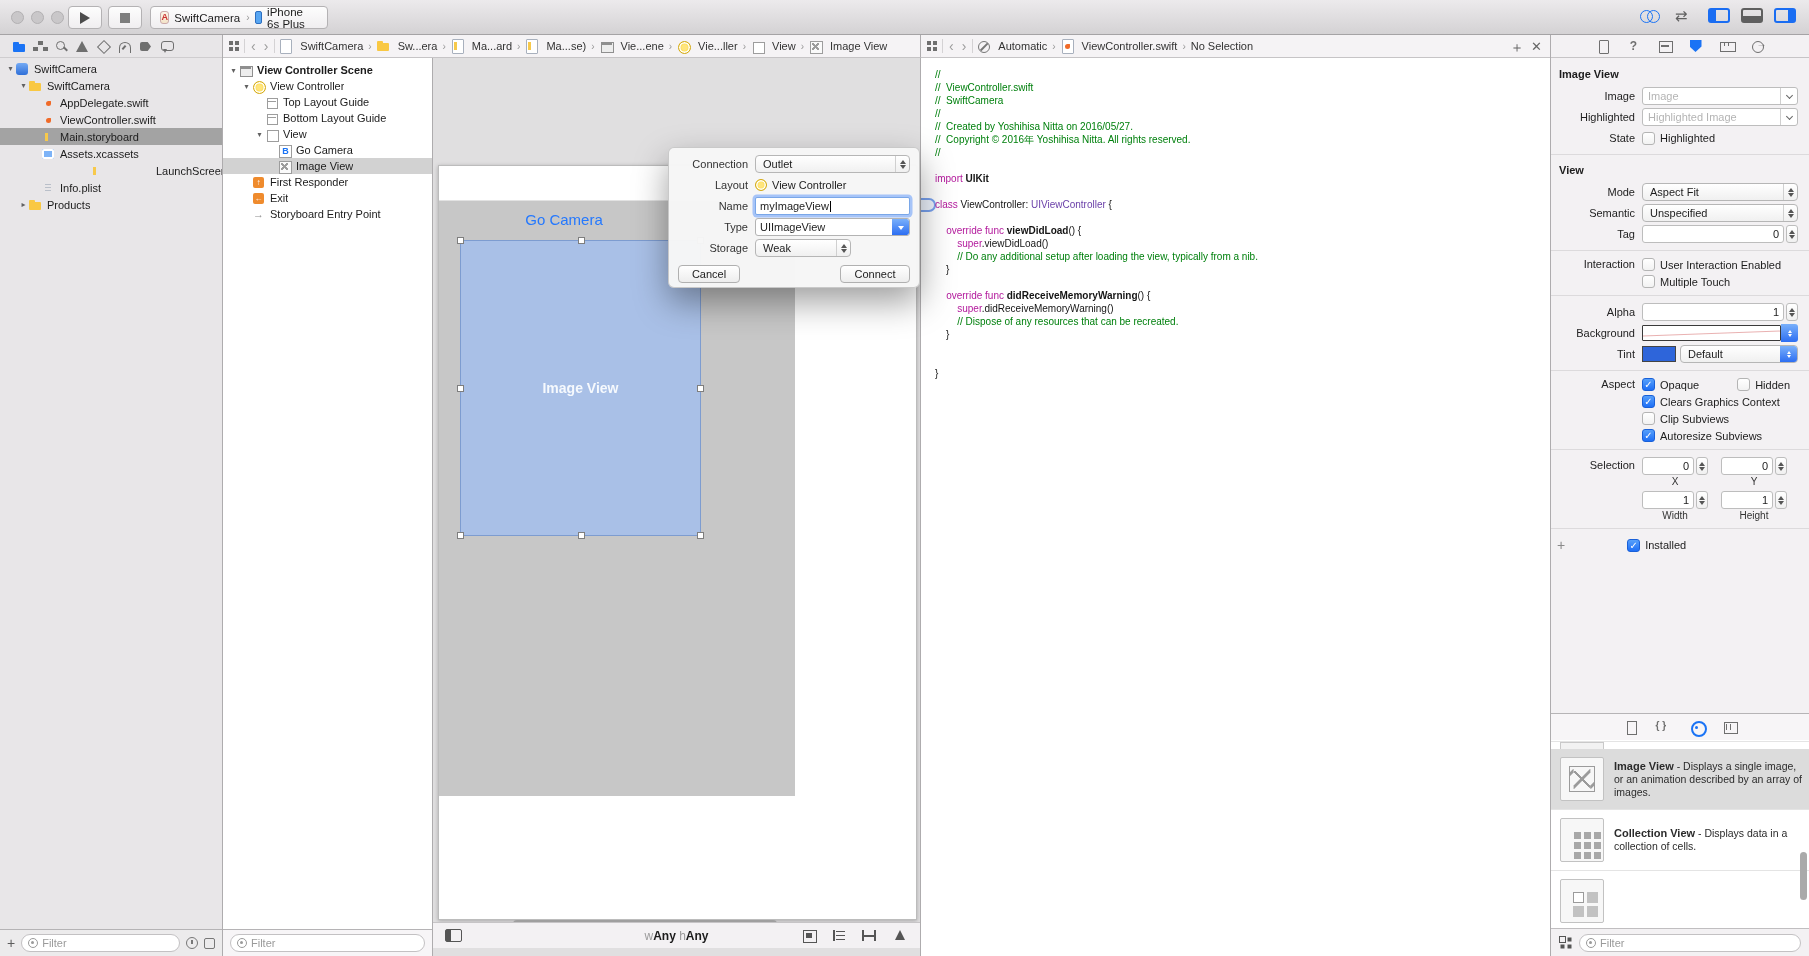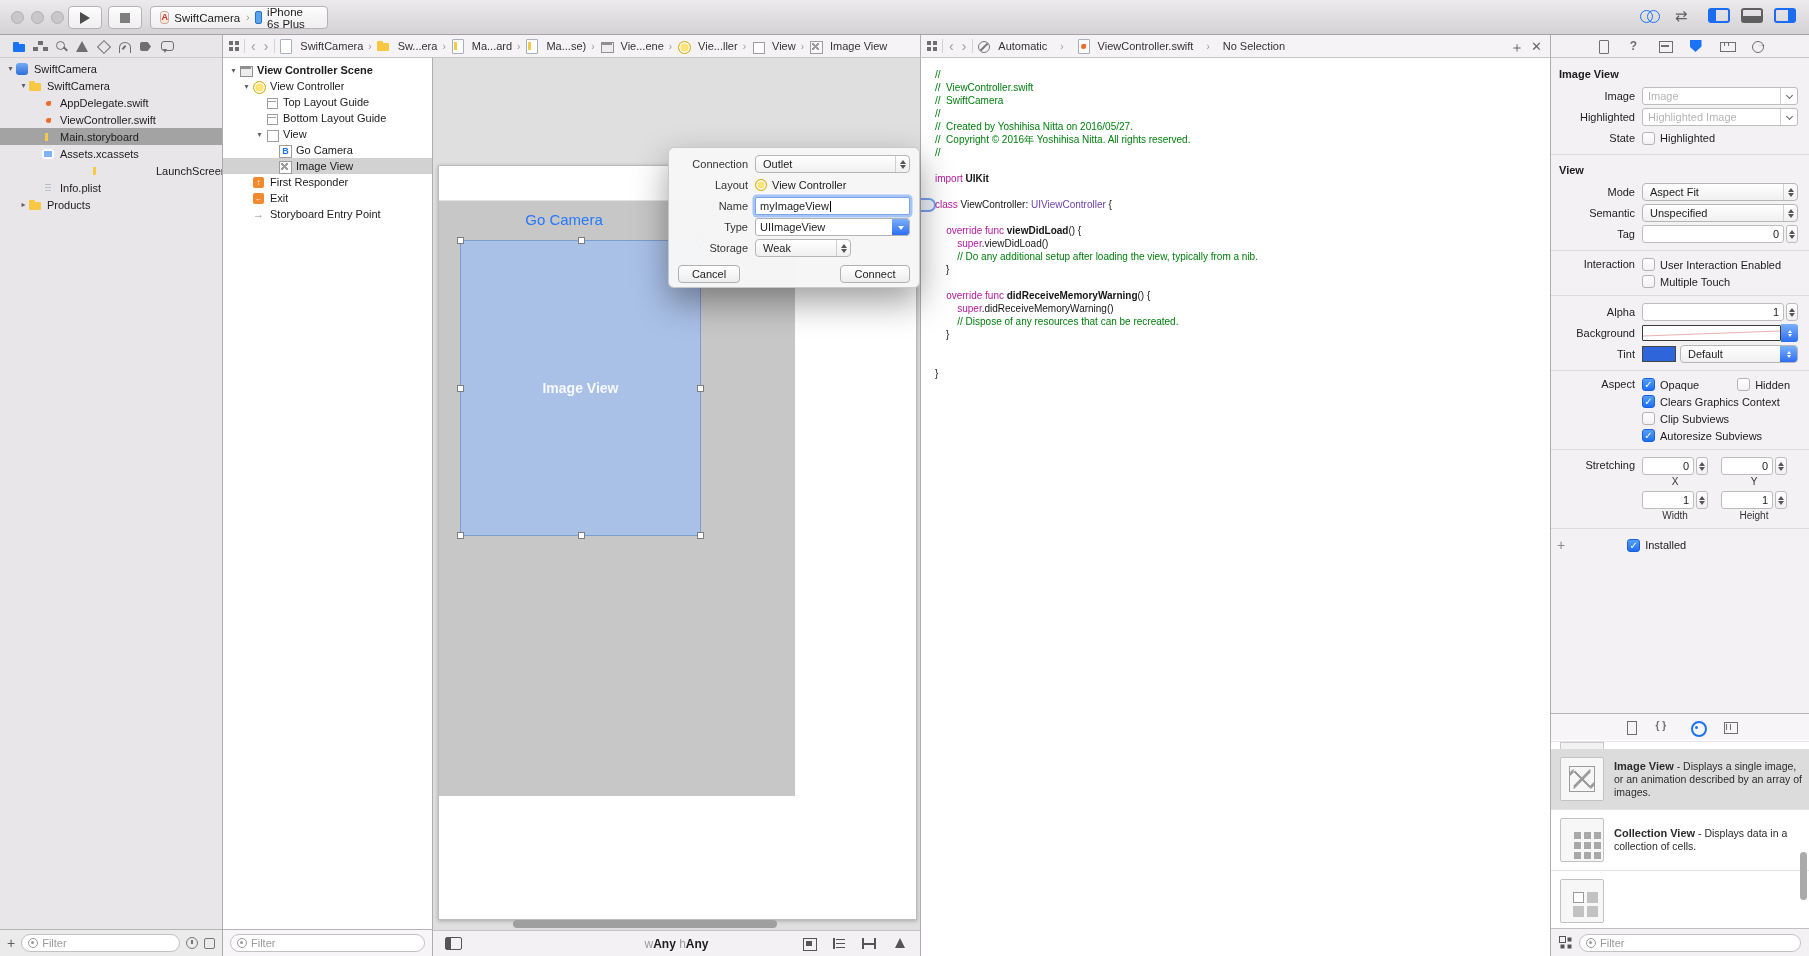--- a/index.html
+++ b/index.html
@@ -102,21 +102,21 @@
   
   #canvas{left:433px;top:58px;width:487px;height:898px;background:#e0dfe0;}
   #scenecard{position:absolute;left:5px;top:107px;width:479px;height:755px;background:#fff;border:1px solid #bcbcbc;box-shadow:0 1px 4px rgba(0,0,0,.25);}
   #scenehdr{position:absolute;left:0;top:0;width:100%;height:35px;background:#fff;border-bottom:1px solid #e2e2e2;}
   #sceneview{position:absolute;left:0;top:35px;width:356px;height:595px;background:#c7c7c7;}
   #gocam{position:absolute;left:55px;top:10px;width:140px;text-align:center;color:#2478fe;font-size:15px;}
   #imgview{position:absolute;left:21px;top:39px;width:241px;height:296px;background:#a9c0e7;border:1px solid #7d9cd0;}
   #imgview .ivlabel{position:absolute;left:0;right:0;top:50%;transform:translateY(-50%);text-align:center;color:#f6f9fd;font-weight:bold;font-size:14px;}
   .h{position:absolute;width:7px;height:7px;background:#fff;border:1px solid #7e7e7e;}
   #hscroll{position:absolute;left:80px;top:862px;width:264px;height:8px;border-radius:4px;background:#9f9f9f;}
-  #canvasbar{position:absolute;left:0;bottom:0;width:100%;height:26px;background:#f3f1f3;border-top:1px solid #c6c4c6;display:flex;align-items:center;padding:0 12px;}
+  #canvasbar{position:absolute;left:0;bottom:8px;width:100%;height:26px;background:#f3f1f3;border-top:1px solid #c6c4c6;display:flex;align-items:center;padding:0 12px;}
   .outl-toggle{width:17px;height:13px;border:1.5px solid #555;border-radius:2px;position:relative;}
   .outl-toggle::before{content:'';position:absolute;left:0;top:0;bottom:0;width:5px;background:#555;}
   #sizeclass{position:absolute;left:0;right:0;text-align:center;font-size:12px;color:#9b9b9b;}
   #sizeclass b{color:#1c1c1c;font-weight:bold;}
   .cbar-icons{margin-left:auto;display:flex;gap:13px;z-index:1;}
   .ci{width:17px;height:13px;position:relative;}
   .ci-stack::before{content:'';position:absolute;left:2px;top:1px;width:12px;height:11px;border:1.5px solid #555;}
   .ci-stack::after{content:'';position:absolute;left:5px;top:4px;width:6px;height:5px;background:#555;}
   .ci-align::before{content:'';position:absolute;left:2px;top:1px;width:1.5px;height:11px;background:#555;}
   .ci-align::after{content:'';position:absolute;left:5px;top:2px;width:9px;height:9px;background:repeating-linear-gradient(#555 0 1.5px,transparent 1.5px 4px);}
@@ -465,21 +465,21 @@
       </span>
     </div>
   </div>
 
   <div id="codejump" class="abs jumpbar">
     <span class="relgrid"></span>
     <span class="vdiv"></span>
     <span class="navchev">‹</span>
     <span class="navchev">›</span>
     <span class="vdiv"></span>
-    <span id="codecrumbs" style="display:flex;align-items:center;gap:12px">
+    <span id="codecrumbs" style="display:flex;align-items:center;gap:4px">
         <span class="bc-item">
           <span class="oc oc-auto"></span>
           <span>Automatic</span>
         </span>
         <span class="crumbsep">›</span>
         <span class="bc-item">
           <span class="fi fi-doc fi-swift"></span>
           <span>ViewController.swift</span>
         </span>
         <span class="crumbsep">›</span>
@@ -667,21 +667,21 @@
             <span class="optline">
               <span class="cbwrap">
                 <span class="cb on">✓</span>
                 <span>Autoresize Subviews</span>
               </span>
             </span>
           </span>
       </div>
       <div class="hr"></div>
       <div class="irow" style="align-items:flex-start">
-        <span class="ilbl" style="padding-top:2px">Stretching</span>
+        <span class="ilbl" style="padding-top:2px">Selection</span>
         <span style="flex:1;margin-right:11px">
           <span class="srow">
             <span class="sgroup">
                 <span class="nf" style="width:100%">
                   <span class="val">0</span>
                   <span class="stp">
                     <span class="tu"></span>
                     <span class="td"></span>
                   </span>
                 </span>

